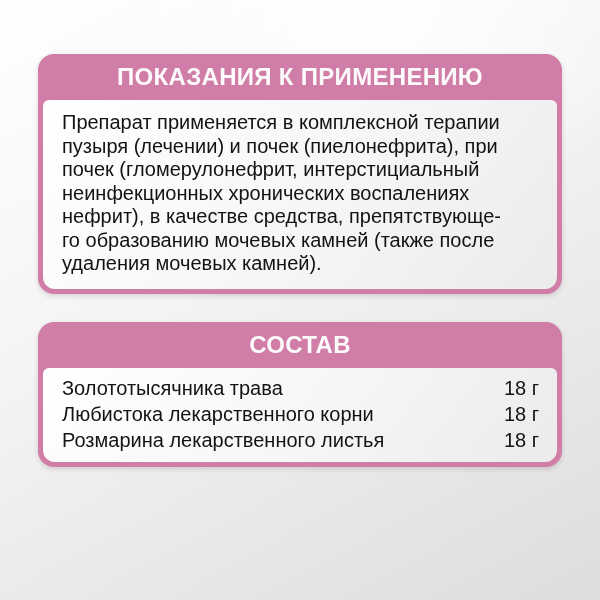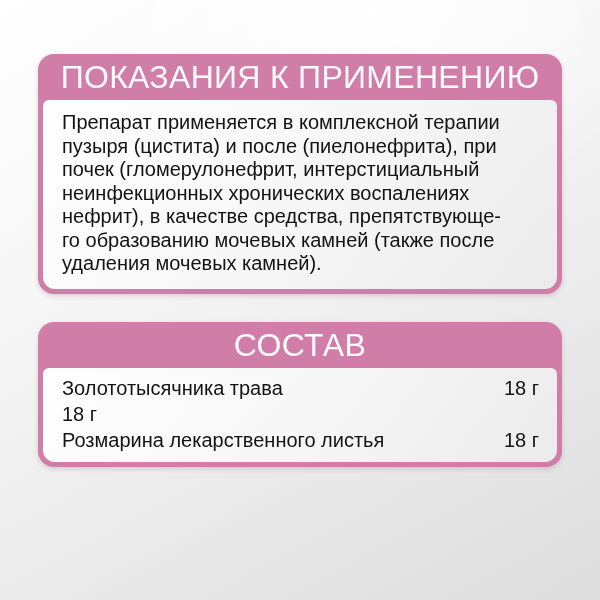--- a/index.html
+++ b/index.html
@@ -27,22 +27,22 @@
     box-shadow: 0 2px 5px rgba(90, 40, 70, 0.18);
   }
   .card-header {
     height: 46px;
     display: flex;
     align-items: center;
     justify-content: center;
   }
   .card-title {
     color: #fdfafc;
-    font-size: 32px;
-    font-weight: normal;
+    font-size: 24px;
+    font-weight: bold;
     letter-spacing: 0.3px;
     white-space: nowrap;
   }
   .card-body {
     background: linear-gradient(128deg, #ffffff 0%, #f6f6f6 55%, #ebebeb 100%);
     border-radius: 6px 6px 12px 12px;
     color: #131313;
   }
   #indications-card { top: 54px; }
   #indications-card .card-body {
@@ -67,39 +67,40 @@
 </style>
 </head>
 <body>
 
 <section class="card" id="indications-card">
   <header class="card-header">
     <span class="card-title">ПОКАЗАНИЯ К ПРИМЕНЕНИЮ</span>
   </header>
   <div class="card-body">
     <div class="text-line">Препарат применяется в комплексной терапии</div>
-    <div class="text-line">пузыря (цистита) и после (пиелонефрита), при</div>
+    <div class="text-line">пузыря (лечении) и почек (пиелонефрита), при</div>
     <div class="text-line">почек (гломерулонефрит, интерстициальный</div>
     <div class="text-line">неинфекционных хронических воспалениях</div>
     <div class="text-line">нефрит), в качестве средства, препятствующе-</div>
     <div class="text-line">го образованию мочевых камней (также после</div>
     <div class="text-line">удаления мочевых камней).</div>
   </div>
 </section>
 
 <section class="card" id="composition-card">
   <header class="card-header">
     <span class="card-title">СОСТАВ</span>
   </header>
   <div class="card-body">
     <div class="ingredient-row">
       <span class="ingredient-name">Золототысячника трава</span>
       <span class="ingredient-amount">18 г</span>
     </div>
     <div class="ingredient-row">
+      <span class="ingredient-name">Любистока лекарственного корни</span>
       <span class="ingredient-amount">18 г</span>
     </div>
     <div class="ingredient-row">
       <span class="ingredient-name">Розмарина лекарственного листья</span>
       <span class="ingredient-amount">18 г</span>
     </div>
   </div>
 </section>
 
 </body></html>

